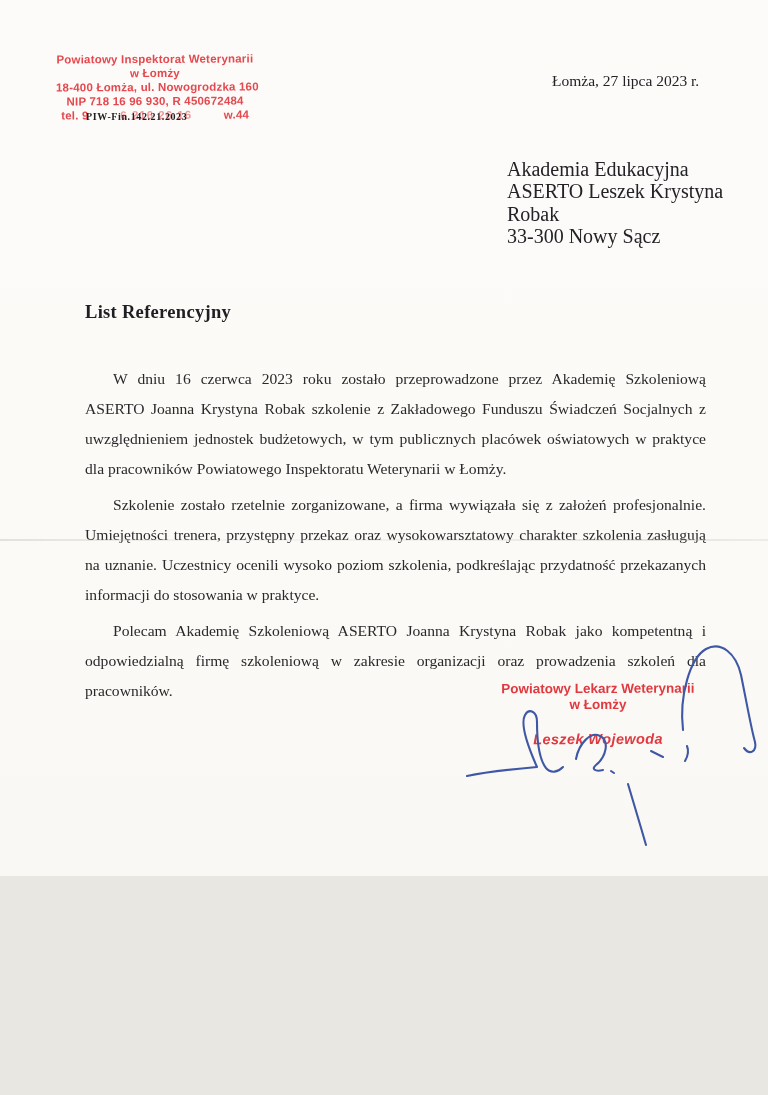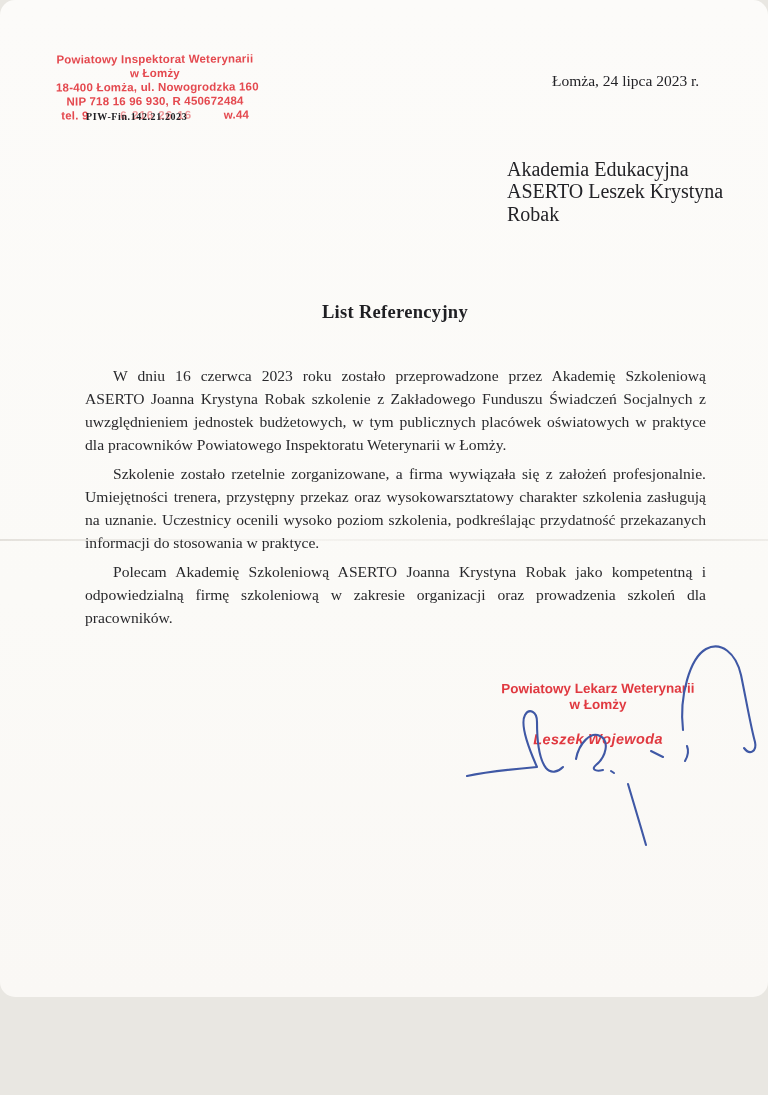--- a/index.html
+++ b/index.html
@@ -1,24 +1,23 @@
 <!DOCTYPE html>
 <html><head>
 <meta charset="utf-8">
 <style>
   html,body{margin:0;padding:0;background:#e9e7e2;}
   .page{
     position:relative;
-    width:768px;height:997px;
+    width:768px;height:876px;
     margin:0 auto;
     background:linear-gradient(180deg,#fcfbf9 0%,#fbfaf7 60%,#faf8f5 100%);
     overflow:hidden;
     font-family:"Liberation Serif", serif;
     color:#29292c;
-    border-radius:15px;
   }
   
   .sender-stamp{
     position:absolute;left:56px;top:52px;width:198px;
     text-align:center;
     font-family:"Liberation Sans", sans-serif;
     font-weight:700;
     font-size:11.5px;line-height:14px;
     color:#e4494f;
     letter-spacing:.2px;
@@ -46,28 +45,28 @@
     font-size:15.5px;white-space:nowrap;color:#232327;
   }
   
   .recipient{
     position:absolute;left:474px;top:158px;
     font-size:20px;line-height:22.4px;color:#232327;margin-left:33px;
   }
   
   .letter-title{
     position:absolute;left:85px;top:302px;width:620px;
-    margin:0;text-align:center;
+    margin:0;text-align:left;
     font-size:18.5px;font-weight:700;letter-spacing:.3px;
     color:#1f1f23;
   }
   
   .letter-body{
     position:absolute;left:85px;top:364px;width:621px;
-    font-size:15.6px;line-height:23px;
+    font-size:15.6px;line-height:30px;
     text-align:justify;
     color:#29292c;
   }
   .letter-body p{margin:0 0 6px 0;text-indent:28px;}
   
   .signatory-stamp{
     position:absolute;left:470px;top:663px;width:256px;
     text-align:center;
     font-family:"Liberation Sans", sans-serif;
     font-weight:700;
@@ -113,25 +112,26 @@
     <div class="stamp-line">NIP 718 16 96 930, R 450672484</div>
     <div class="phone-row">
       <span>tel. 9</span>
       <span class="faint">6 216 26 16</span>
       <span>w.44</span>
     </div>
   </div>
 
   <div class="ref-number">PIW-Fin.142.21.2023</div>
 
-  <div class="date-line">Łomża, 24 lipca 2023 r.</div>
+  <div class="date-line">Łomża, 27 lipca 2023 r.</div>
 
   <div class="recipient">
     <div>Akademia Edukacyjna</div>
     <div>ASERTO Leszek Krystyna Robak</div>
+    <div>33-300 Nowy Sącz</div>
   </div>
 
   <h1 class="letter-title">List Referencyjny</h1>
 
   <div class="letter-body">
     <p>W dniu 16 czerwca 2023 roku zostało przeprowadzone przez Akademię Szkoleniową ASERTO Joanna Krystyna Robak szkolenie z Zakładowego Funduszu Świadczeń Socjalnych z uwzględnieniem jednostek budżetowych, w tym publicznych placówek oświatowych w praktyce dla pracowników Powiatowego Inspektoratu Weterynarii w Łomży.</p>
     <p>Szkolenie zostało rzetelnie zorganizowane, a firma wywiązała się z założeń profesjonalnie. Umiejętności trenera, przystępny przekaz oraz wysokowarsztatowy charakter szkolenia zasługują na uznanie. Uczestnicy ocenili wysoko poziom szkolenia, podkreślając przydatność przekazanych informacji do stosowania w praktyce.</p>
     <p>Polecam Akademię Szkoleniową ASERTO Joanna Krystyna Robak jako kompetentną i odpowiedzialną firmę szkoleniową w zakresie organizacji oraz prowadzenia szkoleń dla pracowników.</p>
   </div>
 

